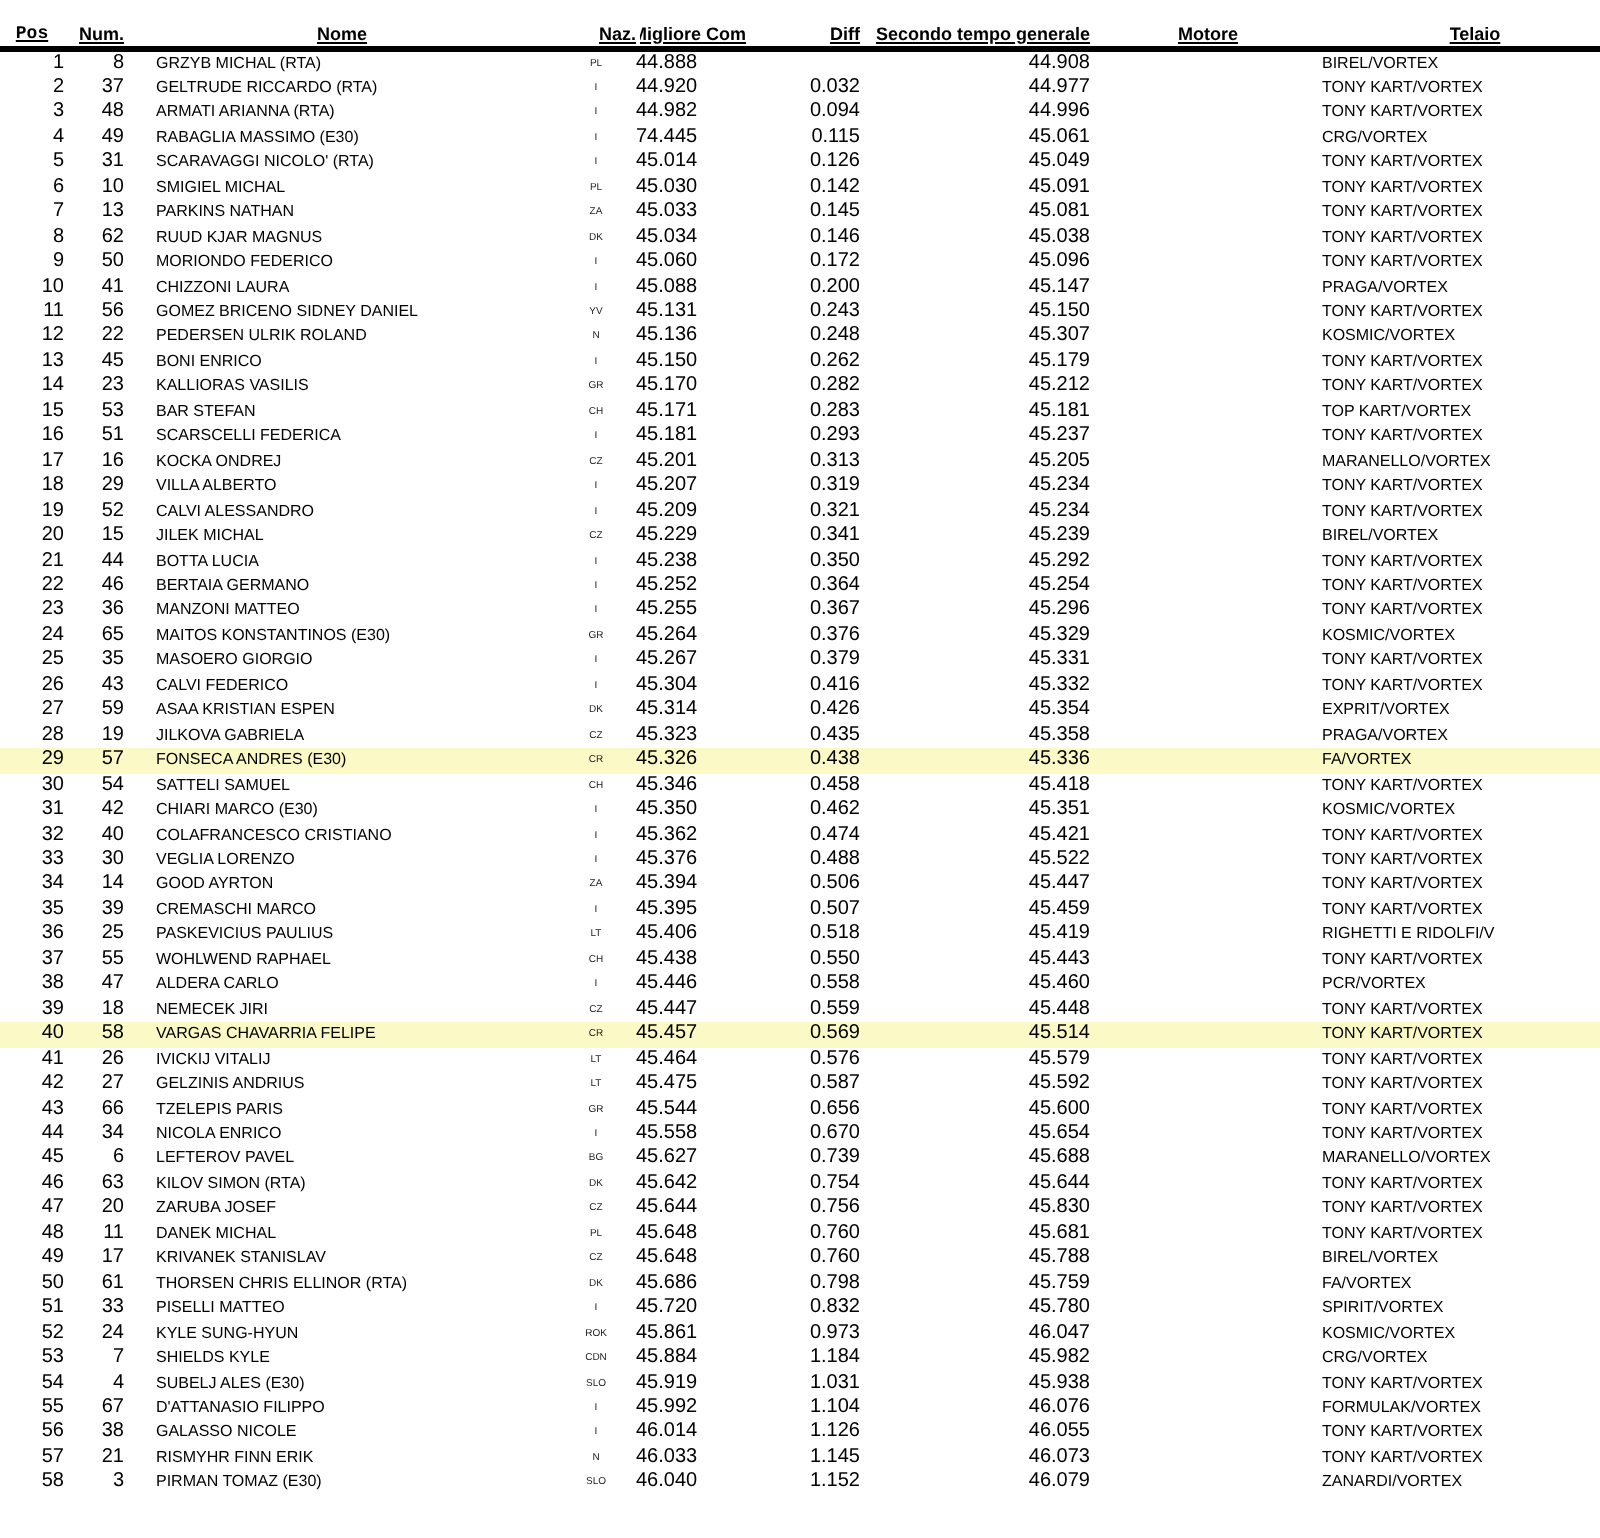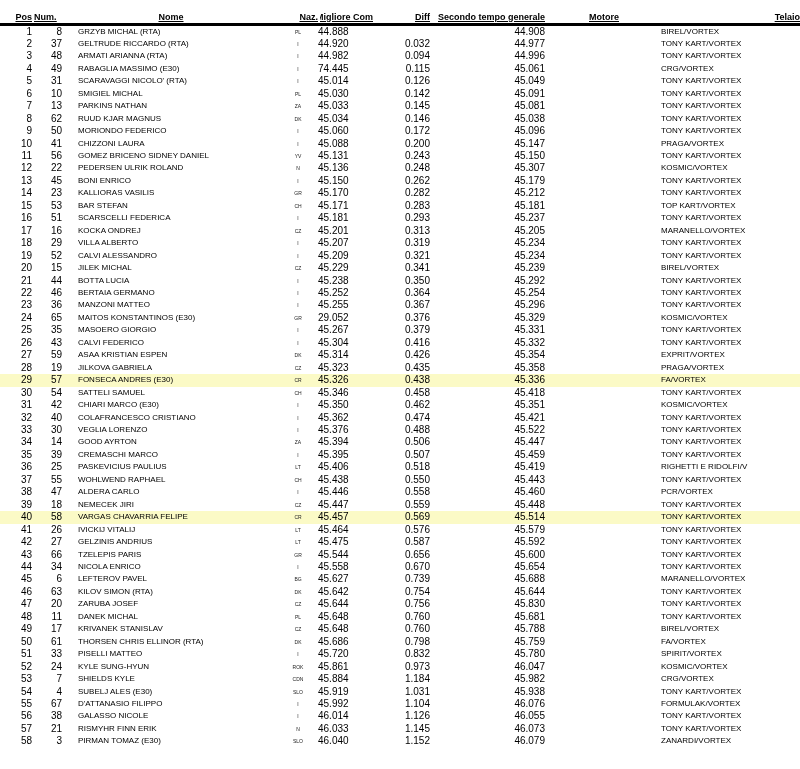--- a/index.html
+++ b/index.html
@@ -6,29 +6,29 @@
   body{font-family:"Liberation Sans", sans-serif;color:#000;}
   .sheet{width:800px;height:769px;overflow:hidden;background:#fff;}
   table{width:800px;table-layout:fixed;border-collapse:collapse;margin-top:2px;}
   col.c-pos{width:34px;} col.c-num{width:30px;} col.c-nome{width:214px;}
   col.c-naz{width:40px;} col.c-migliore{width:57px;} col.c-diff{width:58px;}
   col.c-secondo{width:114px;} col.c-motore{width:114px;} col.c-telaio{width:139px;}
   thead tr{height:22px;border-bottom:3px solid #000;}
   th{font-size:9px;font-weight:bold;padding:6px 0 1px 0;vertical-align:bottom;
      white-space:nowrap;overflow:hidden;}
   th span{text-decoration:underline;}
-  th.col-pos{text-align:right;padding-right:2px;}
-  th.col-num{text-align:left;padding-right:2px;text-decoration:underline;}
+  th.col-pos{text-align:center;padding-right:2px;font-family:Liberation Mono, monospace;}
+  th.col-num{text-align:right;padding-right:2px;text-decoration:underline;}
   th.col-nome{text-align:center;}
   th.col-naz{text-align:right;}
   th.col-migliore{text-align:right;padding-right:2px;}
   th.col-diff{text-align:right;padding-right:3px;}
   th.col-secondo{text-align:right;padding-right:2px;}
   th.col-motore{text-align:center;}
-  th.col-telaio{text-align:right;padding-left:14px;}
+  th.col-telaio{text-align:center;padding-left:14px;}
   .hclip{display:inline-block;direction:rtl;overflow:hidden;white-space:nowrap;vertical-align:bottom;}
   th.col-migliore .hclip{width:53px;}
   th.col-secondo .hclip{width:107px;}
   tbody tr{height:12.45px;}
   tbody tr.hl{background:#fbfac6;}
   td{padding:0;vertical-align:middle;white-space:nowrap;overflow:hidden;line-height:12.45px;}
   td.col-pos{font-size:10px;text-align:right;padding-right:2px;}
   td.col-num{font-size:10px;text-align:right;padding-right:2px;}
   td.col-nome{font-size:8px;text-align:left;padding-left:14px;}
   td.col-naz{font-size:5px;text-align:center;color:#222;}
@@ -319,21 +319,21 @@
           <td class="col-diff">0.367</td>
           <td class="col-secondo">45.296</td>
           <td class="col-motore"></td>
           <td class="col-telaio">TONY KART/VORTEX</td>
         </tr>
         <tr>
           <td class="col-pos">24</td>
           <td class="col-num">65</td>
           <td class="col-nome">MAITOS KONSTANTINOS  (E30)</td>
           <td class="col-naz">GR</td>
-          <td class="col-migliore">29.052</td>
+          <td class="col-migliore">45.264</td>
           <td class="col-diff">0.376</td>
           <td class="col-secondo">45.329</td>
           <td class="col-motore"></td>
           <td class="col-telaio">KOSMIC/VORTEX</td>
         </tr>
         <tr>
           <td class="col-pos">25</td>
           <td class="col-num">35</td>
           <td class="col-nome">MASOERO GIORGIO</td>
           <td class="col-naz">I</td>

